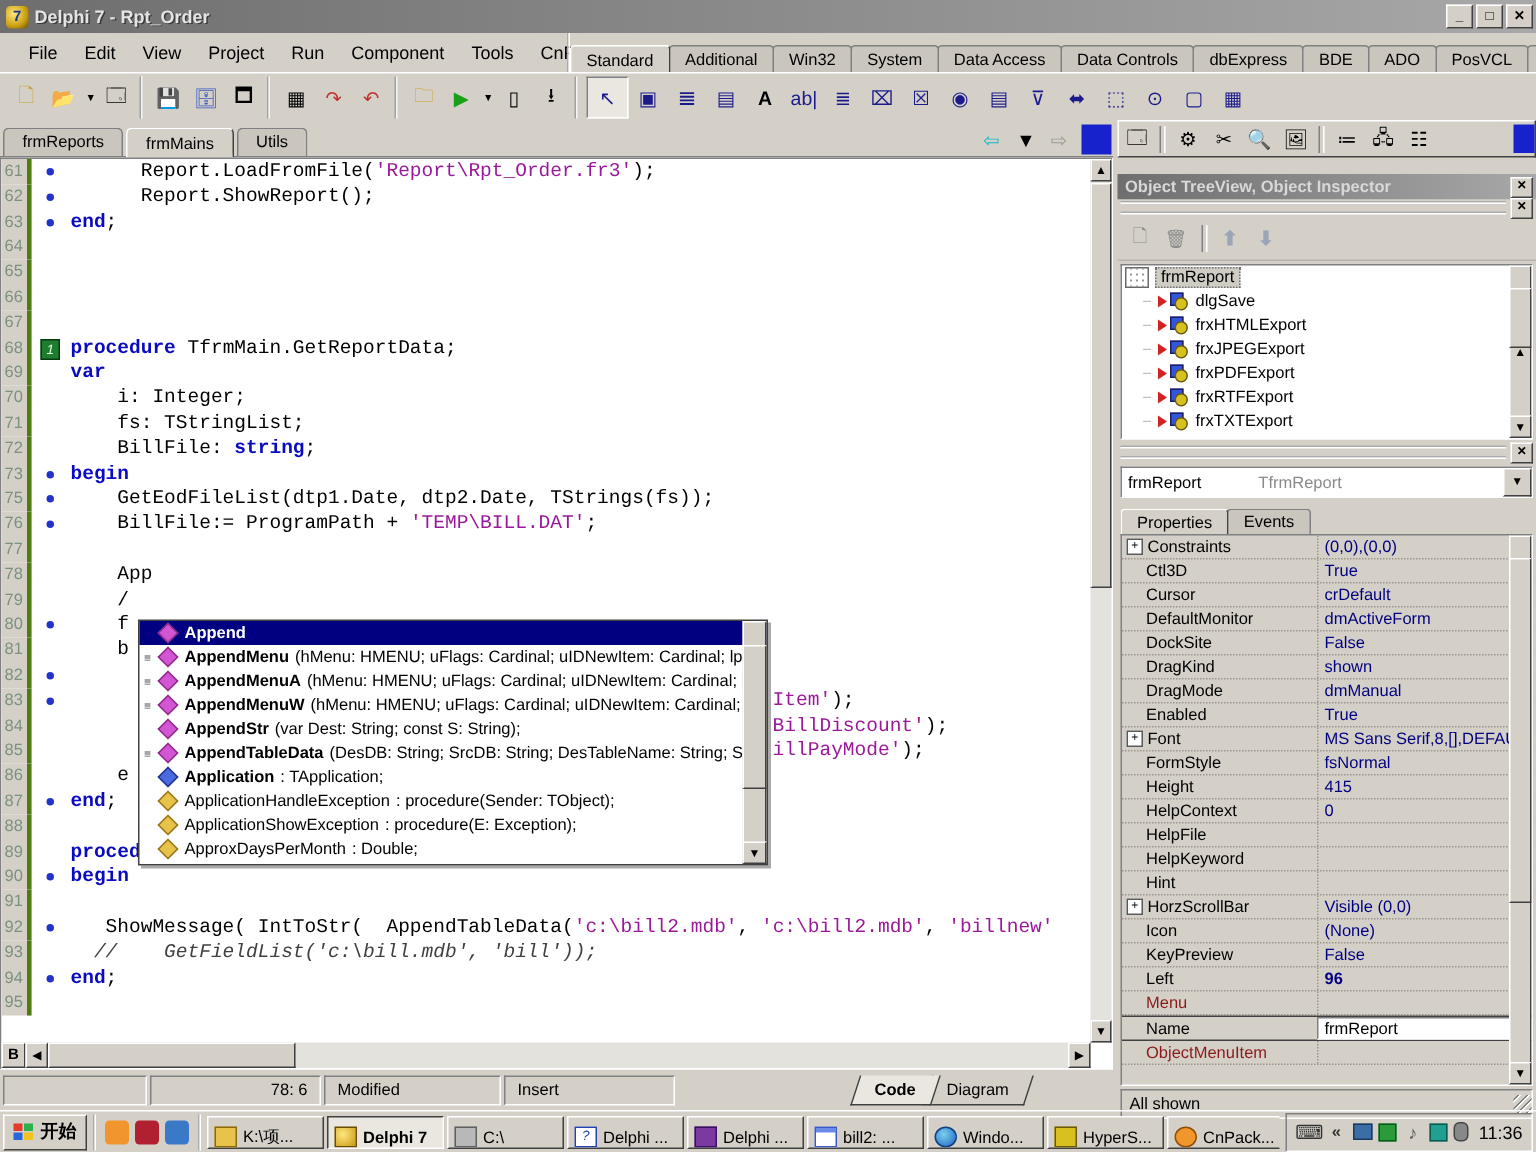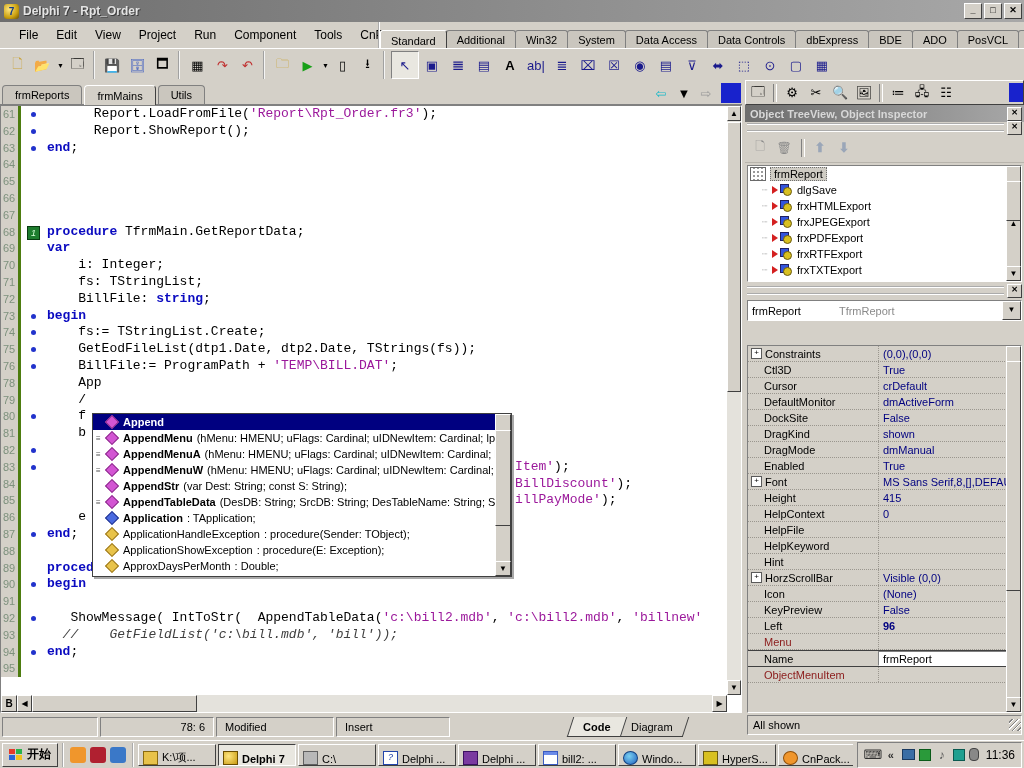--- a/index.html
+++ b/index.html
@@ -98,21 +98,21 @@
   #st-blank{width:78px}
   #st-pos{width:96px;justify-content:flex-end}
   #st-mod{width:100px}
   #st-ins{width:96px}
   #bottom-tabs{display:flex;margin-left:120px;align-items:stretch}
   .btab{transform:skewX(-18deg);border:1px solid #404040;border-top:none;padding:1px 12px;margin-right:-6px;background:#d4d0c8;display:flex;align-items:center}
   .btab span{transform:skewX(18deg);font-size:11px}
   .btab.active{background:#e9e7e0;z-index:2;font-weight:bold}
 
   
-  #rightpane{left:745px;top:105px;width:279px;height:635px}
+  #rightpane{left:745px;top:116px;width:279px;height:635px}
   #tv-title{position:absolute;left:0;top:0;width:279px;height:17px;background:linear-gradient(90deg,#6e6e6e,#a8a8a8);
             color:#d8d8d8;font-weight:bold;font-size:11px;display:flex;align-items:center;padding:0 2px 0 5px;box-sizing:border-box}
   .mini-x{width:13px;height:12px;margin-left:auto;background:#d4d0c8;border:1px solid;border-color:#fff #404040 #404040 #fff;
           color:#000;font-size:8px;line-height:10px;text-align:center;font-weight:bold}
   .grip-strip{position:absolute;left:0;width:279px;height:11px;display:flex;align-items:center;padding:0 2px;box-sizing:border-box;
               background:#d4d0c8}
   .grip-lines{flex:1;height:5px;border-top:2px groove #fff;border-bottom:2px groove #fff;margin-right:3px}
   #tv-toolbar{position:absolute;left:0;top:28px;width:279px;height:30px;display:flex;align-items:center;padding-left:4px;box-sizing:border-box;border-bottom:1px solid #b8b4ac}
   .tvb{width:22px;height:20px;display:flex;align-items:center;justify-content:center;font-size:12px;color:#8a8a8a;margin-right:2px}
   .tv-sep{width:2px;height:18px;border-left:1px solid #808080;border-right:1px solid #fff;margin:0 4px}
@@ -296,23 +296,23 @@
       <div class="code-line"><div class="gutter"><span>64</span></div><div class="code-text"></div></div>
       <div class="code-line"><div class="gutter"><span>65</span></div><div class="code-text"></div></div>
       <div class="code-line"><div class="gutter"><span>66</span></div><div class="code-text"></div></div>
       <div class="code-line"><div class="gutter"><span>67</span></div><div class="code-text"></div></div>
       <div class="code-line"><div class="gutter"><span>68</span><i class="gmark">1</i></div><div class="code-text"><span class="tk-k">procedure</span><span class="tk-n"> TfrmMain.GetReportData;</span></div></div>
       <div class="code-line"><div class="gutter"><span>69</span></div><div class="code-text"><span class="tk-k">var</span></div></div>
       <div class="code-line"><div class="gutter"><span>70</span></div><div class="code-text"><span class="tk-n">    i: Integer;</span></div></div>
       <div class="code-line"><div class="gutter"><span>71</span></div><div class="code-text"><span class="tk-n">    fs: TStringList;</span></div></div>
       <div class="code-line"><div class="gutter"><span>72</span></div><div class="code-text"><span class="tk-n">    BillFile: </span><span class="tk-k">string</span><span class="tk-n">;</span></div></div>
       <div class="code-line"><div class="gutter"><span>73</span><i class="bdot"></i></div><div class="code-text"><span class="tk-k">begin</span></div></div>
-      <div class="code-line"><div class="gutter"><span>74</span><i class="bdot"></i></div><div class="code-text"><span class="tk-n">    fs:= TStringList.Create;</span></div></div>
       <div class="code-line"><div class="gutter"><span>75</span><i class="bdot"></i></div><div class="code-text"><span class="tk-n">    GetEodFileList(dtp1.Date, dtp2.Date, TStrings(fs));</span></div></div>
       <div class="code-line"><div class="gutter"><span>76</span><i class="bdot"></i></div><div class="code-text"><span class="tk-n">    BillFile:= ProgramPath + </span><span class="tk-s">'TEMP\BILL.DAT'</span><span class="tk-n">;</span></div></div>
+      <div class="code-line"><div class="gutter"><span>77</span></div><div class="code-text"></div></div>
       <div class="code-line"><div class="gutter"><span>78</span></div><div class="code-text"><span class="tk-n">    App</span></div></div>
       <div class="code-line"><div class="gutter"><span>79</span></div><div class="code-text"><span class="tk-n">    /</span></div></div>
       <div class="code-line"><div class="gutter"><span>80</span><i class="bdot"></i></div><div class="code-text"><span class="tk-n">    f</span></div></div>
       <div class="code-line"><div class="gutter"><span>81</span></div><div class="code-text"><span class="tk-n">    b</span></div></div>
       <div class="code-line"><div class="gutter"><span>82</span><i class="bdot"></i></div><div class="code-text"></div></div>
       <div class="code-line"><div class="gutter"><span>83</span><i class="bdot"></i></div><div class="code-text"><span class="tk-n">                                                            </span><span class="tk-s">Item'</span><span class="tk-n">);</span></div></div>
       <div class="code-line"><div class="gutter"><span>84</span></div><div class="code-text"><span class="tk-n">                                                            </span><span class="tk-s">BillDiscount'</span><span class="tk-n">);</span></div></div>
       <div class="code-line"><div class="gutter"><span>85</span></div><div class="code-text"><span class="tk-n">                                                            </span><span class="tk-s">illPayMode'</span><span class="tk-n">);</span></div></div>
       <div class="code-line"><div class="gutter"><span>86</span></div><div class="code-text"><span class="tk-n">    e</span></div></div>
       <div class="code-line"><div class="gutter"><span>87</span><i class="bdot"></i></div><div class="code-text"><span class="tk-k">end</span><span class="tk-n">;</span></div></div>
@@ -508,20 +508,24 @@
   </div>
   <div class="grip-strip" style="top:180px">
     <div class="grip-lines"></div>
     <div class="mini-x">✕</div>
   </div>
   <div id="insp-combo">
     <span id="insp-obj">frmReport</span>
     <span id="insp-type">TfrmReport</span>
     <div id="combo-drop">▼</div>
   </div>
+  <div id="insp-tabs">
+      <div class="itab active">Properties</div>
+      <div class="itab">Events</div>
+    </div>
   <div id="insp-grid">
     <div id="insp-rows">
         <div class="prow">
           <div class="pcell-l">
             <span class="expand">+</span>
             <span class="plabel">Constraints</span>
           </div>
           <div class="pcell-r">(0,0),(0,0)</div>
         </div>
         <div class="prow">
@@ -572,20 +576,27 @@
             <span class="plabel">Enabled</span>
           </div>
           <div class="pcell-r">True</div>
         </div>
         <div class="prow">
           <div class="pcell-l">
             <span class="expand">+</span>
             <span class="plabel">Font</span>
           </div>
           <div class="pcell-r">MS Sans Serif,8,[],DEFAULT</div>
+        </div>
+        <div class="prow">
+          <div class="pcell-l">
+            <i style="width: 13px;"></i>
+            <span class="plabel">FormStyle</span>
+          </div>
+          <div class="pcell-r">fsNormal</div>
         </div>
         <div class="prow">
           <div class="pcell-l">
             <i style="width: 13px;"></i>
             <span class="plabel">Height</span>
           </div>
           <div class="pcell-r">415</div>
         </div>
         <div class="prow">
           <div class="pcell-l">

